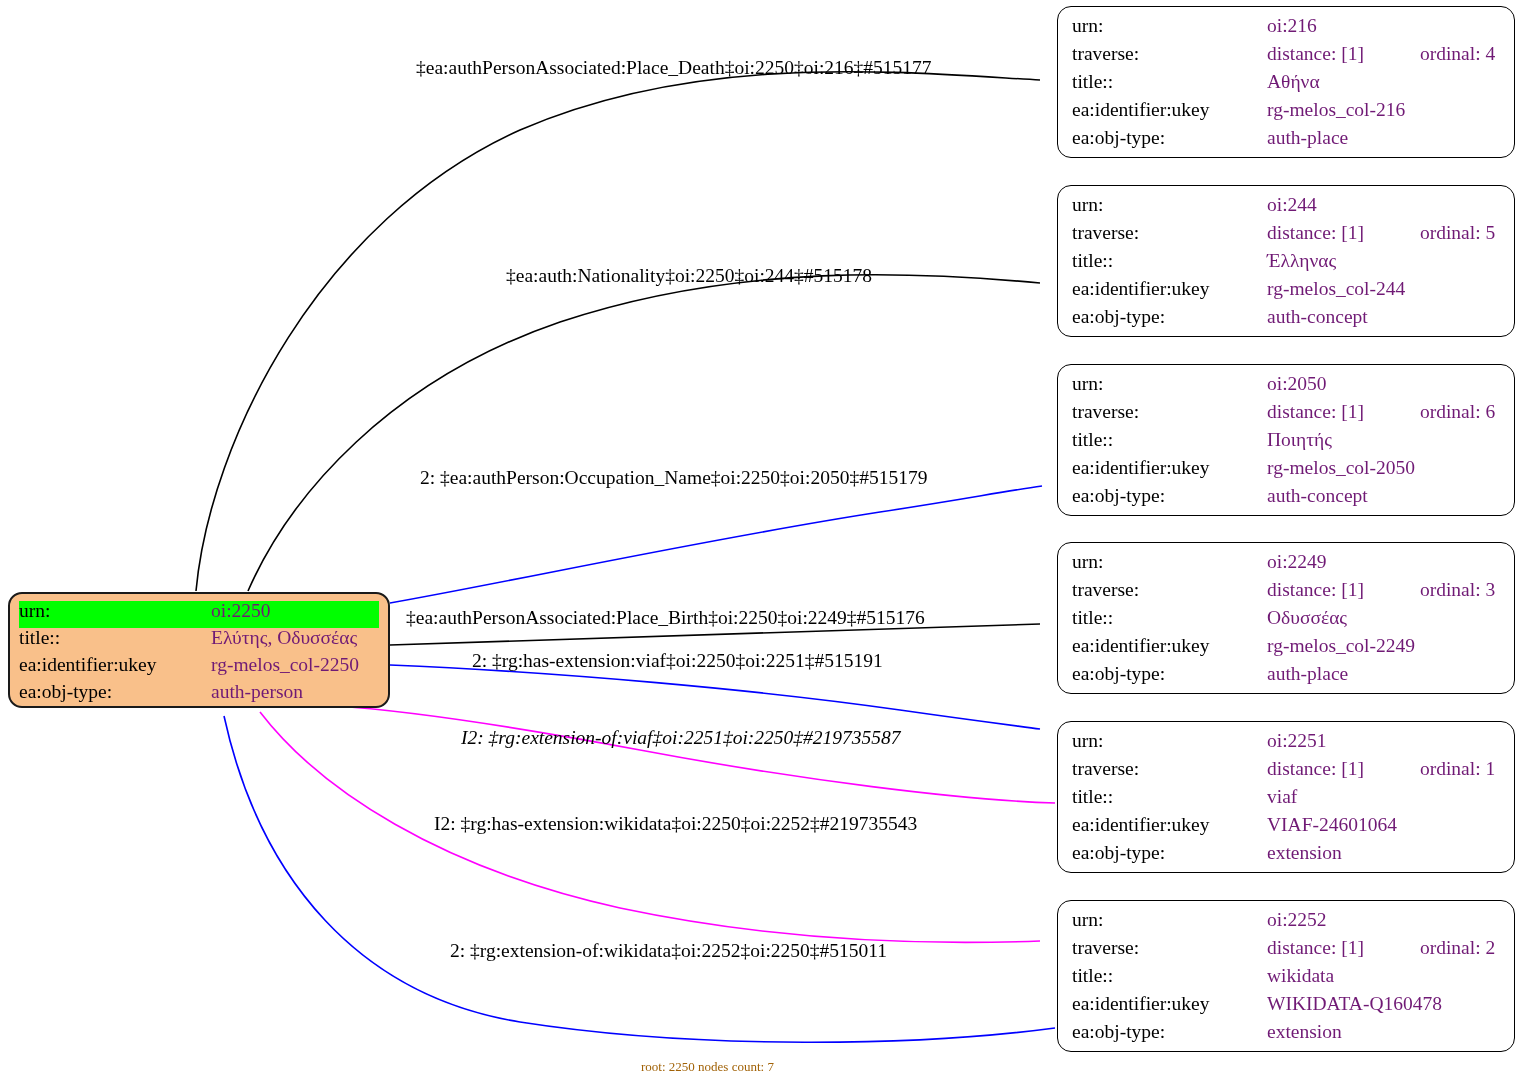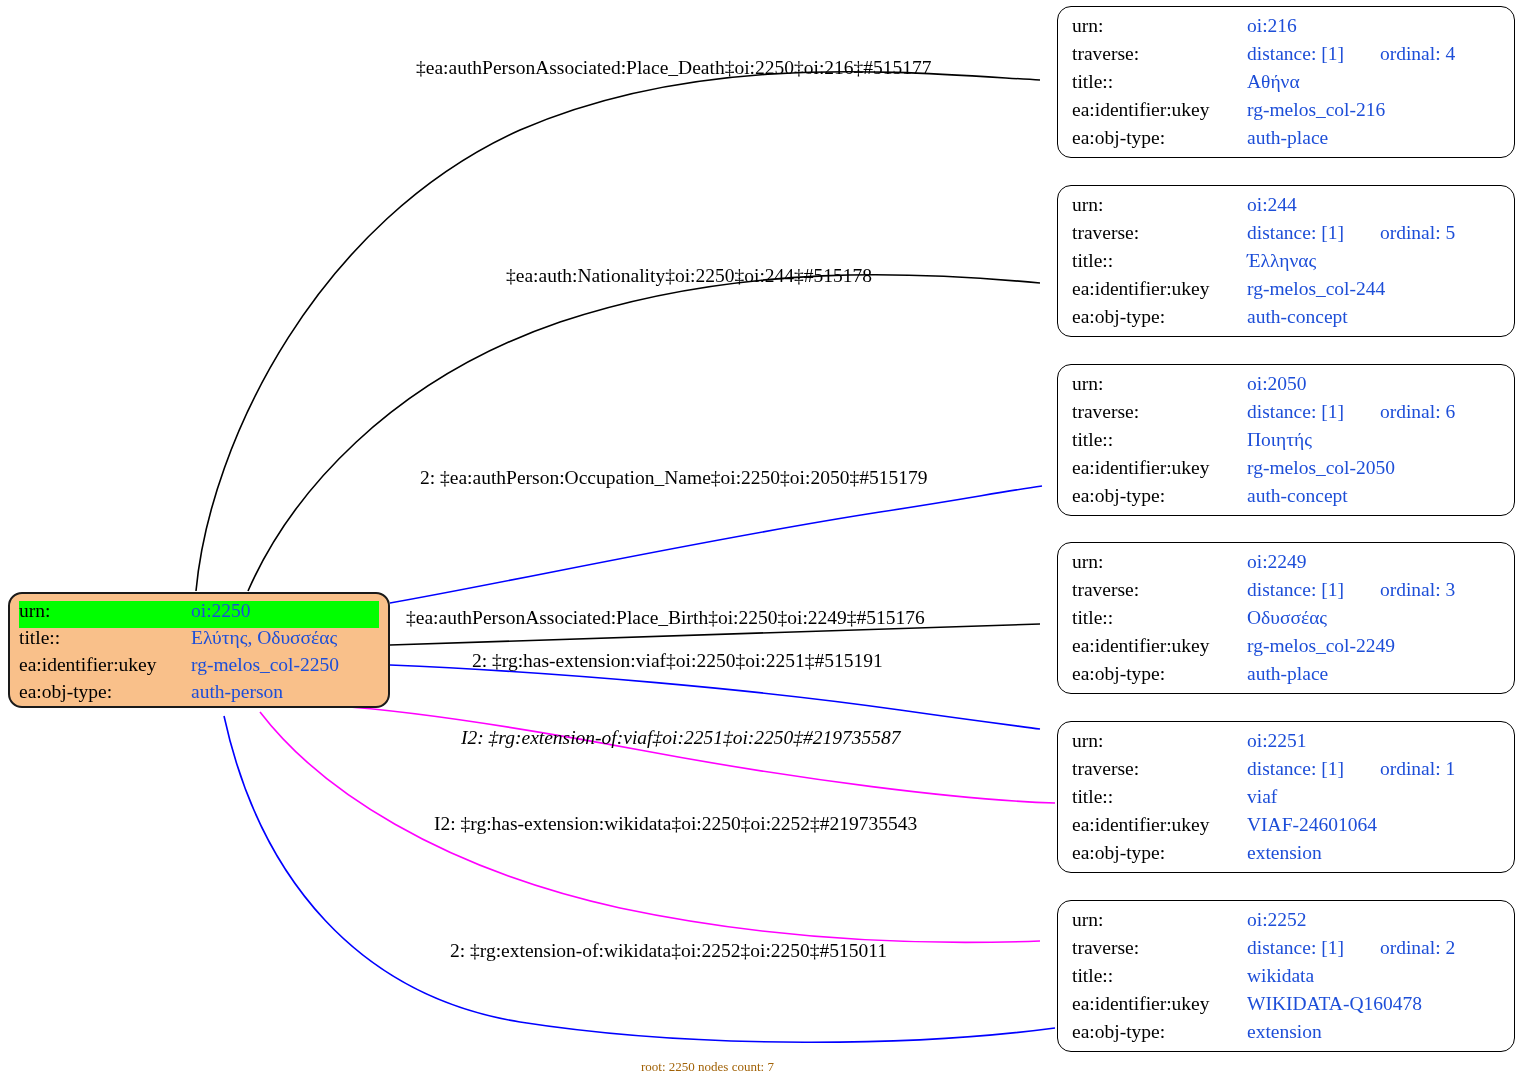--- a/index.html
+++ b/index.html
@@ -40,32 +40,33 @@
     background: #f9c08a;
     border-color: #1a1a1a;
     border-width: 2px;
     padding: 7px 9px 7px 9px;
   }
   .kv {
     display: flex;
     align-items: baseline;
     line-height: 1.0;
     height: 28px;
+    gap: 20px;
   }
   .node.root .kv { height: 27px; }
   .k {
     width: 175px;
     flex: 0 0 175px;
     font-size: 19.5px;
     color: #000;
     white-space: nowrap;
   }
   .v {
     font-size: 19.5px;
-    color: #1d4ed8;
+    color: #701a75;
     white-space: nowrap;
   }
   .node.root .k { width: 172px; flex: 0 0 172px; }
   .kv.hl {
     background: #00ff00;
   }
   .kv.hl .k, .kv.hl .v { background: #00ff00; }
   .trav-dist { display: inline-block; }
   .trav-ord { display: inline-block; margin-left: 36px; }
 

